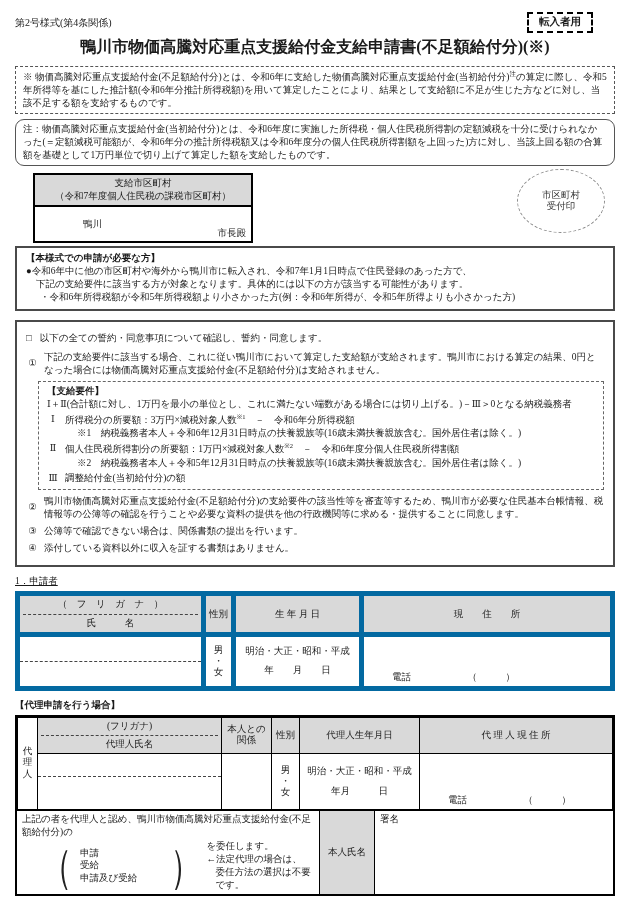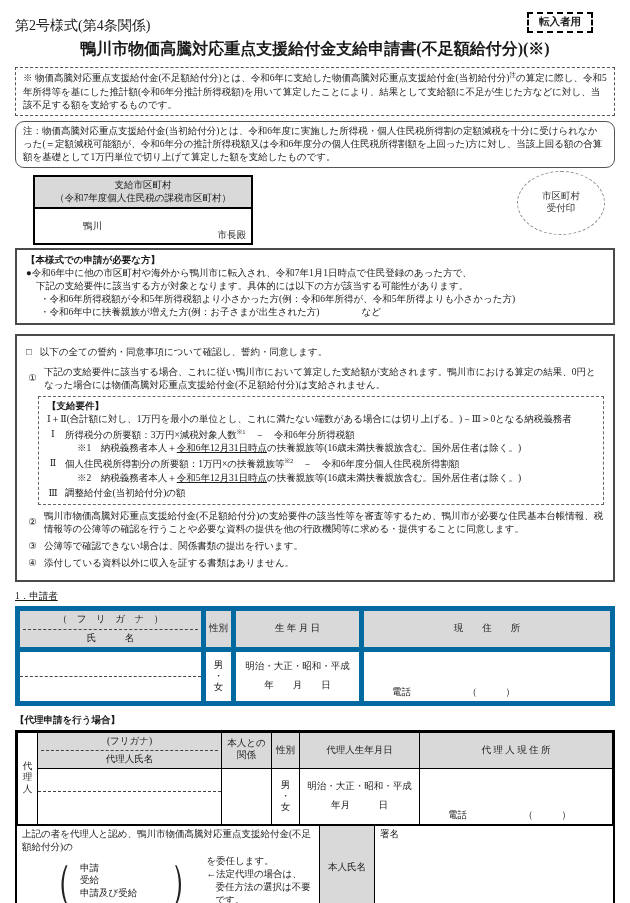--- a/index.html
+++ b/index.html
@@ -6,21 +6,21 @@
   body{
     width:630px;height:903px;
     font-family:"Liberation Serif","DejaVu Serif",serif;
     color:#1a1a1a;font-size:9.5px;line-height:1.38;
     -webkit-font-smoothing:antialiased;
   }
   .page{box-sizing:border-box;width:630px;height:903px;padding:12px 15px 0;overflow:hidden;position:relative;}
 
   
   .top-row{display:flex;justify-content:space-between;align-items:flex-start;}
-  .form-number{font-size:14px;padding-top:4px;}
+  .form-number{font-size:10px;padding-top:4px;}
   .transfer-tag{border:2px dashed #000;padding:1px 10px 2px;font-weight:bold;font-size:10.5px;margin-right:22px;}
   .doc-title{text-align:center;font-size:16px;font-weight:bold;margin:3px 0 7px;}
 
   
   .about-box{border:1px dashed #555;padding:3px 7px;}
   .about-box p,.note-box p{margin:0;}
   sup.small{font-size:6.5px;vertical-align:super;}
   .note-box{border:1px solid #555;border-radius:9px;padding:3px 7px;margin-top:5px;}
 
   
@@ -51,21 +51,21 @@
   .pledge-title-note{margin-left:14px;}
   .check-line{margin:5px 0 6px;display:flex;gap:8px;align-items:center;}
   .pledge-item{display:flex;gap:5px;margin:4px 0;}
   .pledge-item .no{flex:0 0 13px;display:flex;align-items:center;justify-content:center;}
   .pledge-item .body{flex:1;}
 
   .req-box{border:1px dashed #666;padding:3px 8px 4px;margin:3px 0 5px 12px;}
   .req-row{display:flex;gap:6px;margin-top:2px;}
   .req-row .rn{flex:0 0 12px;text-align:center;}
   .req-note{padding-left:30px;}
-  .ul{text-decoration:underline;}
+  .ul{}
 
   
   .section-title{font-weight:bold;margin:8px 0 3px;}
   .underlined{text-decoration:underline;font-weight:normal;}
   table{border-collapse:collapse;width:100%;table-layout:fixed;}
   .tbl{border:2px solid #000;}
   .tbl th,.tbl td{border:5px solid #0369a1;padding:1px 3px;vertical-align:middle;}
   .tbl th{background:#d9d9d9;font-weight:normal;text-align:center;}
   .name-h .furi{border-bottom:1px dashed #444;padding:1px 0 2px;text-align:center;}
   .name-h .nm{padding:2px 0 1px;text-align:center;}
@@ -139,23 +139,20 @@
       <div>受付印</div>
     </div>
   </div>
 
 
   <div class="big-box eligibility-box">
     <div class="b-title">【本様式での申請が必要な方】</div>
     <div>●令和6年中に他の市区町村や海外から鴨川市に転入され、令和7年1月1日時点で住民登録のあった方で、</div>
     <div class="ind1">下記の支給要件に該当する方が対象となります。具体的には以下の方が該当する可能性があります。</div>
     <div class="ind2">・令和6年所得税額が令和5年所得税額より小さかった方(例：令和6年所得が、令和5年所得よりも小さかった方)</div>
-    <div class="ind2">
-      <span>・令和6年中に扶養親族が増えた方(例：お子さまが出生された方)</span><span class="suffix-gap">など</span>
-    </div>
   </div>
 
   <div class="big-box pledge-box">
     <div class="check-line">
       <span>□</span>
       <span>以下の全ての誓約・同意事項について確認し、誓約・同意します。</span>
     </div>
 
     <div class="pledge-item">
       <span class="no">①</span>
@@ -167,21 +164,21 @@
       <div>Ⅰ＋Ⅱ(合計額に対し、1万円を最小の単位とし、これに満たない端数がある場合には切り上げる。)－Ⅲ＞0となる納税義務者</div>
       <div class="req-row">
         <span class="rn">Ⅰ</span>
         <span><span>所得税分の所要額：3万円×減税対象人数</span><sup class="small">※1</sup><span>　－　令和6年分所得税額</span></span>
       </div>
       <div class="req-note">
         <span>※1　納税義務者本人＋</span><span class="ul">令和6年12月31日時点</span><span>の扶養親族等(16歳未満扶養親族含む。国外居住者は除く。)</span>
       </div>
       <div class="req-row">
         <span class="rn">Ⅱ</span>
-        <span><span>個人住民税所得割分の所要額：1万円×の扶養親族等</span><sup class="small">※2</sup><span>　－　令和6年度分個人住民税所得割額</span></span>
+        <span><span>個人住民税所得割分の所要額：1万円×減税対象人数</span><sup class="small">※2</sup><span>　－　令和6年度分個人住民税所得割額</span></span>
       </div>
       <div class="req-note">
         <span>※2　納税義務者本人＋</span><span class="ul">令和5年12月31日時点</span><span>の扶養親族等(16歳未満扶養親族含む。国外居住者は除く。)</span>
       </div>
       <div class="req-row">
         <span class="rn">Ⅲ</span>
         <span>調整給付金(当初給付分)の額</span>
       </div>
     </div>
 

